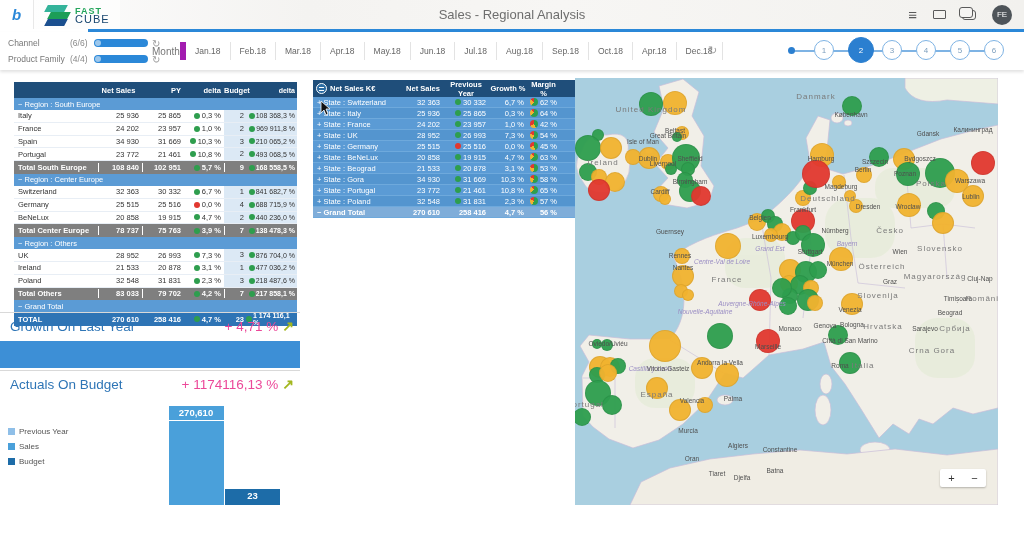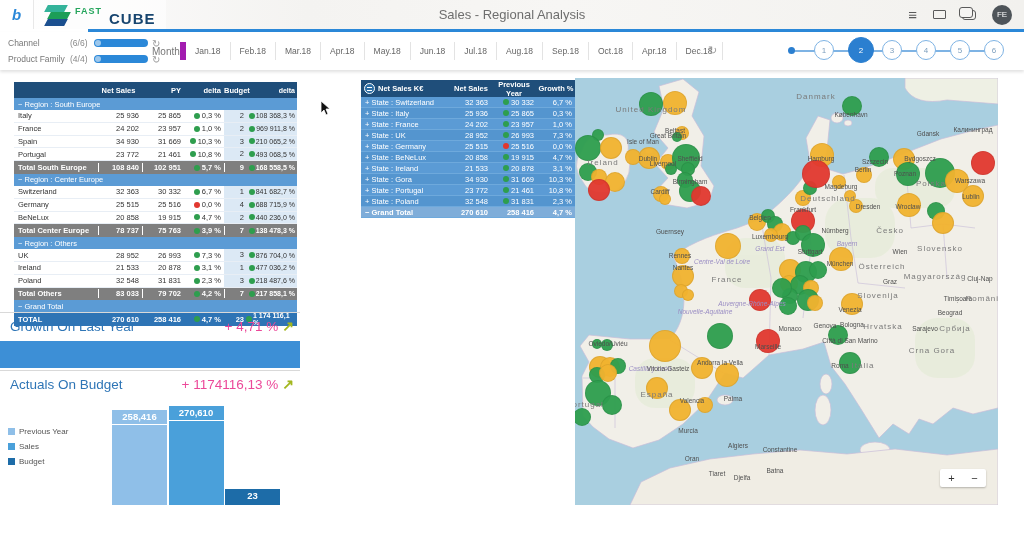--- a/index.html
+++ b/index.html
@@ -15,21 +15,21 @@
   .blogo { width:34px; height:29px; background:#fff; border-right:1px solid #e8e8e8;
     color:#2b88d8; font-weight:bold; font-size:15px; display:flex; align-items:center; justify-content:center; font-style:italic;}
   .cubelogo { display:flex; align-items:center; gap:5px; padding:0 10px; height:29px; background:rgba(255,255,255,.6);}
   .cube-ico { position:relative; width:26px; height:22px; }
   .cube-ico i { position:absolute; left:2px; width:20px; height:7px; transform:skewX(-28deg); display:block;}
   .cube-ico i:nth-child(1){ top:1px; background:#34b39a;}
   .cube-ico i:nth-child(2){ top:8px; background:#1c9e57; left:5px;}
   .cube-ico i:nth-child(3){ top:15px; background:#1b4f8f;}
   .cubelogo .words { line-height:8px; }
   .cubelogo .w1 { color:#25a55c; font-weight:bold; font-size:9px; letter-spacing:1px;}
-  .cubelogo .w2 { color:#17456f; font-weight:bold; font-size:15px; letter-spacing:1px;margin-left:34px;}
+  .cubelogo .w2 { color:#17456f; font-weight:normal; font-size:11px; letter-spacing:1px;}
   .tb-title { position:absolute; left:0; right:0; text-align:center; color:#6e6e6e; font-size:13px; pointer-events:none;}
   .tb-icons { margin-left:auto; display:flex; align-items:center; gap:16px; padding-right:12px;}
   .ic-menu { color:#5a5a5a; font-size:15px; line-height:15px; cursor:pointer;}
   .ic-win { width:13px; height:9px; border:1.5px solid #5a5a5a; border-radius:1px; cursor:pointer;}
   .ic-chat { width:14px; height:10px; border:1.5px solid #5a5a5a; border-radius:3px; position:relative; cursor:pointer;}
   .ic-chat:before{ content:""; position:absolute; left:-4px; top:-4px; width:12px; height:9px; border:1.5px solid #5a5a5a; border-radius:3px; background:#f5f4f2;}
   .avatar { width:20px; height:20px; border-radius:50%; background:#4e5459; color:#fff; font-size:8px; display:flex; align-items:center; justify-content:center; cursor:pointer;}
 
   
   .filterbar { position:absolute; left:0; top:32px; width:1024px; height:38px; background:#fff;
@@ -66,21 +66,21 @@
   .rgroup { background:#5b9bd5; color:#fff; height:12px;}
   .rdata { background:#fff; border-bottom:1px solid #e8eef5;}
   .rdata .c4,.rdata .c5 { background:#dce9f5; height:100%; display:flex; align-items:center; justify-content:flex-end;}
   .rdata .c4{ display:block; line-height:11.8px;}
   .rtotal { background:#7f7f7f; color:#fff; font-weight:bold;}
   .rtotal .c1,.rtotal .c2,.rtotal .c4{ border-left:1px solid #fff;}
   .rgrand { background:#2e74b5; color:#fff; font-weight:bold; height:13.5px;}
   .dot { width:6px; height:6px; border-radius:50%; display:inline-block; flex:none;}
 
   
-  .stable { position:absolute; left:313px; top:80px; width:278px; font-size:7.5px; color:#fff;margin-left:48px;}
+  .stable { position:absolute; left:313px; top:80px; width:278px; font-size:7.5px; color:#fff;}
   .shead { display:flex; align-items:center; height:17px; background:#1f4e7a; font-weight:bold;}
   .shead .t { display:flex; align-items:center; gap:3px; width:90px; padding-left:3px;}
   .burger { width:11px; height:11px; border-radius:50%; background:#2b6ca3; border:1px solid #fff; position:relative; flex:none;}
   .burger:before{ content:""; position:absolute; left:2px; right:2px; top:3px; height:1.2px; background:#fff; box-shadow:0 3px 0 #fff;}
   .srow { display:flex; align-items:center; height:11px; background:#5b9bd5; border-bottom:1px solid #6ea9dc;}
   .srow:nth-child(odd){ background:#5495cf;}
   .srow.total { background:#7fadd9; font-weight:bold;}
   .sc0{ width:90px; padding-left:4px;}
   .sc1{ width:40px; text-align:right; padding-right:3px;}
   .sc2{ width:46px; text-align:right; padding-right:3px; display:flex; align-items:center; justify-content:flex-end; gap:2px;}
@@ -377,21 +377,21 @@
         <span class="sc4"><span class="pie" style="background: conic-gradient(rgb(46, 158, 78) 0deg, rgb(46, 158, 78) 45%, rgb(242, 179, 47) 45%, rgb(242, 179, 47) 70%, rgb(226, 56, 47) 70%, rgb(226, 56, 47) 100%);"></span>45 %</span>
       </div>
       <div class="srow">
         <span class="sc0">+  State : BeNeLux</span>
         <span class="sc1">20 858</span>
         <span class="sc2"><span class="dot" style="background: rgb(46, 158, 78);"></span>19 915</span>
         <span class="sc3">4,7 %</span>
         <span class="sc4"><span class="pie" style="background: conic-gradient(rgb(46, 158, 78) 0deg, rgb(46, 158, 78) 63%, rgb(242, 179, 47) 63%, rgb(242, 179, 47) 88%, rgb(226, 56, 47) 88%, rgb(226, 56, 47) 100%);"></span>63 %</span>
       </div>
       <div class="srow">
-        <span class="sc0">+  State : Ireland</span>
+        <span class="sc0">+  State : Beograd</span>
         <span class="sc1">21 533</span>
         <span class="sc2"><span class="dot" style="background: rgb(46, 158, 78);"></span>20 878</span>
         <span class="sc3">3,1 %</span>
         <span class="sc4"><span class="pie" style="background: conic-gradient(rgb(46, 158, 78) 0deg, rgb(46, 158, 78) 53%, rgb(242, 179, 47) 53%, rgb(242, 179, 47) 78%, rgb(226, 56, 47) 78%, rgb(226, 56, 47) 100%);"></span>53 %</span>
       </div>
       <div class="srow">
         <span class="sc0">+  State : Gora</span>
         <span class="sc1">34 930</span>
         <span class="sc2"><span class="dot" style="background: rgb(46, 158, 78);"></span>31 669</span>
         <span class="sc3">10,3 %</span>
@@ -442,23 +442,20 @@
       <div class="leg-item">
         <span class="leg-sw" style="background: rgb(74, 160, 218);"></span>
         <span>Sales</span>
       </div>
       <div class="leg-item">
         <span class="leg-sw" style="background: rgb(29, 108, 168);"></span>
         <span>Budget</span>
       </div>
     </div>
   <div class="chart" id="chart">
-      <div class="bar bar1" style="left: 0px; height: 95px; background: rgb(143, 191, 232);">
-        <div class="blabel">258,416</div>
-      </div>
       <div class="bar bar2" style="left: 56.5px; height: 99px; background: rgb(74, 160, 218);">
         <div class="blabel">270,610</div>
       </div>
       <div class="bar bar3" style="left: 113px; height: 16px; background: rgb(29, 108, 168);">
         <div class="blabel">23</div>
       </div>
     </div>
 
   <div class="map" id="map">
     <svg width="423" height="427" viewBox="0 0 423 427">

